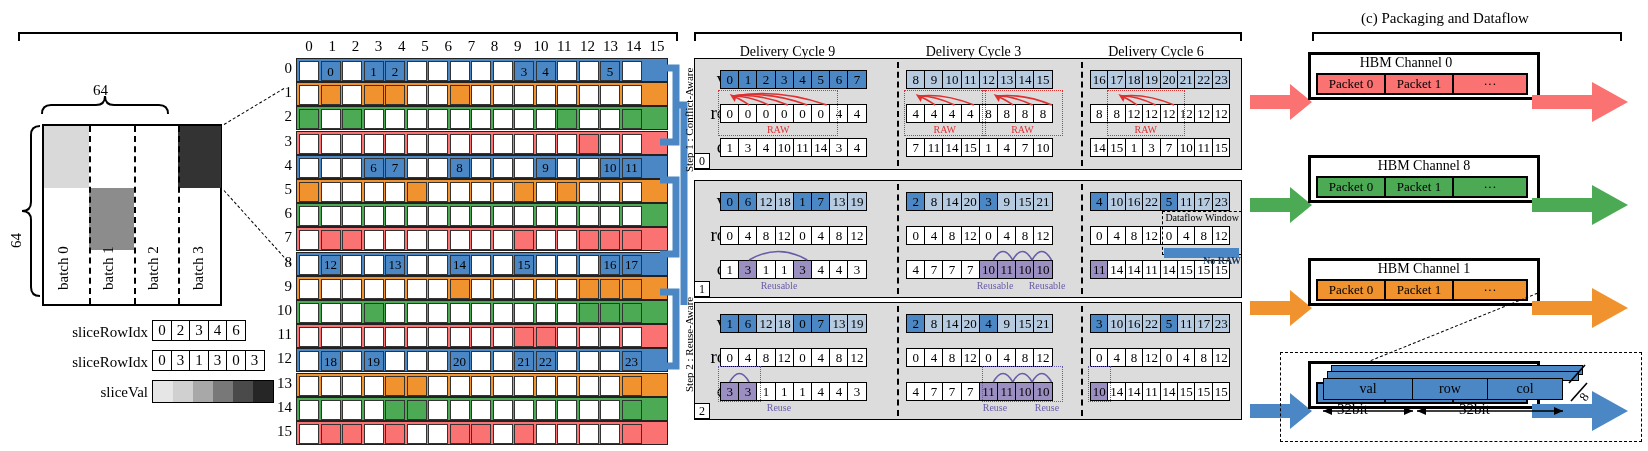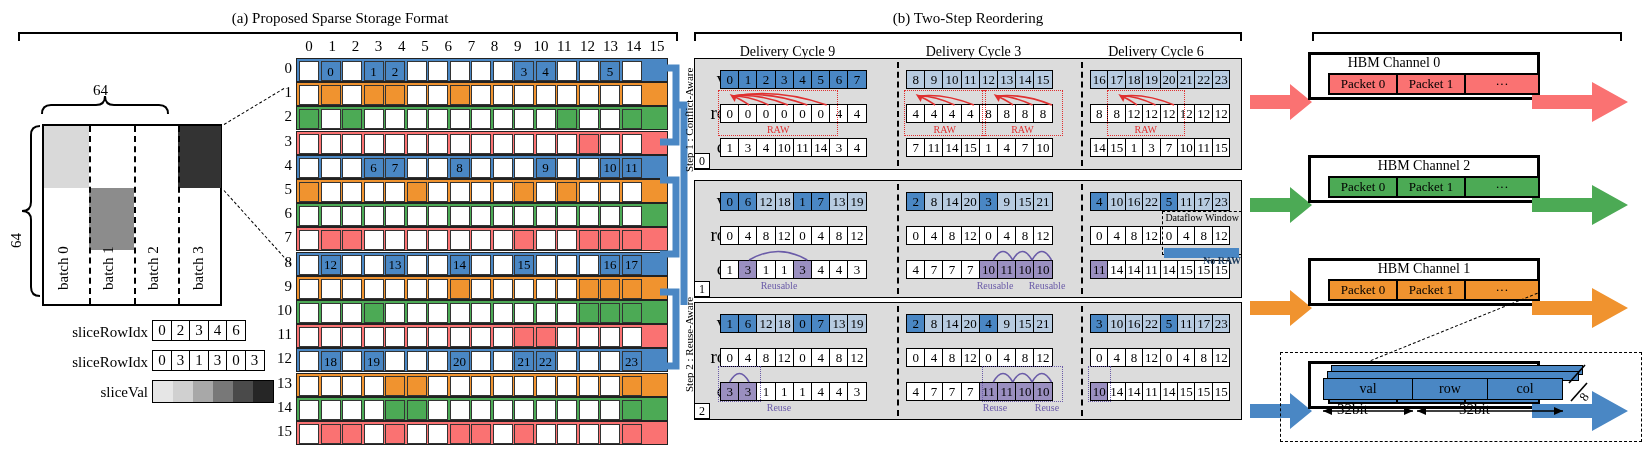--- a/index.html
+++ b/index.html
@@ -67,34 +67,33 @@
   .norawtxt{position:absolute;font-size:10px;white-space:nowrap;font-weight:bold;color:#1b3a5c;}
   svg.ov{position:absolute;left:0;top:0;overflow:visible;pointer-events:none;}
 
   
   #panelC{position:absolute;left:1250px;top:0;width:398px;height:451px;}
   .chan{position:absolute;border:3px solid #000;background:#fff;box-sizing:border-box;}
   .chantitle{position:absolute;font-size:14px;text-align:center;white-space:nowrap;}
   .pktrow{position:absolute;display:flex;}
   .pkt{border:2px solid #000;box-sizing:border-box;height:22px;display:flex;align-items:center;
     justify-content:center;font-size:13px;margin-left:-2px;}
-  .pkt:first-child{margin-left:12px;}
+  .pkt:first-child{margin-left:0;}
   .detail{position:absolute;border:1.6px dashed #000;box-sizing:border-box;}
   .fld{position:absolute;border:1.6px solid #000;background:#4a87c4;box-sizing:border-box;
     display:flex;align-items:center;justify-content:center;font-size:14px;}
   .bitlbl{position:absolute;font-size:15px;white-space:nowrap;}
   .leader{position:absolute;border-top:1.6px dashed #000;transform-origin:left center;}
 </style>
 </head>
 <body>
 
 <div class="fig">
 
   <div id="panelA">
-    <div class="cap" style="left:0;top:10px;width:680px;">(a) Proposed Sparse Storage Format</div>
     <div class="brk" style="left:18px;top:32px;width:660px;"></div>
 
     <div class="lbl64" style="left:93px;top:82px;">64</div>
     <svg class="ov" width="300" height="60" style="left:0;top:96px;">
       <path d="M42,18 q0,-9 9,-9 L96,9 q9,0 9,-9 q0,9 9,9 L159,9 q9,0 9,9" fill="none" stroke="#000" stroke-width="2"></path>
     </svg>
 
     <div class="lbl64" style="left:8px;top:248px;transform:rotate(-90deg);transform-origin:left top;">64</div>
     <svg class="ov" width="40" height="190" style="left:22px;top:124px;">
       <path d="M18,2 q-9,0 -9,9 L9,78 q0,9 -9,9 q9,0 9,9 L9,163 q0,9 9,9" fill="none" stroke="#000" stroke-width="2"></path>
@@ -472,21 +471,20 @@
   <svg class="ov" width="60" height="420" style="left:640px;top:30px;">
     <path d="M20,38 L36,38 L36,112 L20,112" fill="none" stroke="#4a87c4" stroke-width="7"></path>
     <path d="M20,150 L36,150 L36,224 L20,224" fill="none" stroke="#4a87c4" stroke-width="7"></path>
     <path d="M20,262 L36,262 L36,336 L20,336" fill="none" stroke="#4a87c4" stroke-width="7"></path>
     <path d="M36,75 L44,75 L44,275" fill="none" stroke="#4a87c4" stroke-width="7"></path>
   </svg>
   <div class="steplbl" style="left:683px;top:172px;">Step 1 : Conflict-Aware</div>
   <div class="steplbl" style="left:683px;top:392px;">Step 2 : Reuse-Aware</div>
 
   <div id="panelB">
-    <div class="cap" style="left:0;top:10px;width:556px;">(b) Two-Step Reordering</div>
     <div class="brk" style="left:4px;top:32px;width:548px;"></div>
 
     <div class="cyccap" style="left:10px;top:44px;width:175px;">Delivery Cycle 9</div>
     <div class="cyccap" style="left:196px;top:44px;width:175px;">Delivery Cycle 3</div>
     <div class="cyccap" style="left:382px;top:44px;width:168px;">Delivery Cycle 6</div>
 
     <div id="blocks">
         <div class="blk" style="left: 4px; top: 58px; width: 548px; height: 112px;"></div>
         <div class="blkno" style="left: 4px; top: 153px;">0</div>
         <div class="sep" style="left: 207px; top: 62px; height: 104px;"></div>
@@ -849,32 +847,33 @@
   <svg class="ov" width="80" height="420" style="left:1250px;top:20px;">
     <g>
       <path d="M0,75 L40,75 L40,64 L62,82 L40,100 L40,89 L0,89 Z" fill="#fa7272" stroke="none"></path>
       <path d="M0,178 L40,178 L40,167 L62,185 L40,203 L40,192 L0,192 Z" fill="#4caa55" stroke="none"></path>
       <path d="M0,281 L40,281 L40,270 L62,288 L40,306 L40,295 L0,295 Z" fill="#f0932f" stroke="none"></path>
       <path d="M0,384 L40,384 L40,373 L62,391 L40,409 L40,398 L0,398 Z" fill="#4a87c4" stroke="none"></path>
     </g>
   </svg>
 
   <div id="panelC">
+    <div class="cap" style="left:30px;top:10px;width:330px;">(c) Packaging and Dataflow</div>
     <div class="brk" style="left:62px;top:32px;width:310px;"></div>
 
     <div id="channels">
         <div class="chan" style="left: 58px; top: 52px; width: 232px; height: 48px;"></div>
-        <div class="chantitle" style="left: 46px; top: 55px; width: 196px;">HBM Channel 0</div>
+        <div class="chantitle" style="left: 58px; top: 55px; width: 196px;">HBM Channel 0</div>
         <div class="pktrow" style="left: 66px; top: 73px;">
           <div class="pkt" style="width: 70px; background: rgb(250, 114, 114);">Packet 0</div>
           <div class="pkt" style="width: 70px; background: rgb(250, 114, 114);">Packet 1</div>
           <div class="pkt" style="width: 76px; background: rgb(250, 114, 114);">···</div>
         </div>
         <div class="chan" style="left: 58px; top: 155px; width: 232px; height: 48px;"></div>
-        <div class="chantitle" style="left: 58px; top: 158px; width: 232px;">HBM Channel 2</div>
+        <div class="chantitle" style="left: 58px; top: 158px; width: 232px;">HBM Channel 8</div>
         <div class="pktrow" style="left: 66px; top: 176px;">
           <div class="pkt" style="width: 70px; background: rgb(76, 170, 85);">Packet 0</div>
           <div class="pkt" style="width: 70px; background: rgb(76, 170, 85);">Packet 1</div>
           <div class="pkt" style="width: 76px; background: rgb(76, 170, 85);">···</div>
         </div>
         <div class="chan" style="left: 58px; top: 258px; width: 232px; height: 48px;"></div>
         <div class="chantitle" style="left: 58px; top: 261px; width: 232px;">HBM Channel 1</div>
         <div class="pktrow" style="left: 66px; top: 279px;">
           <div class="pkt" style="width: 70px; background: rgb(240, 147, 47);">Packet 0</div>
           <div class="pkt" style="width: 70px; background: rgb(240, 147, 47);">Packet 1</div>

